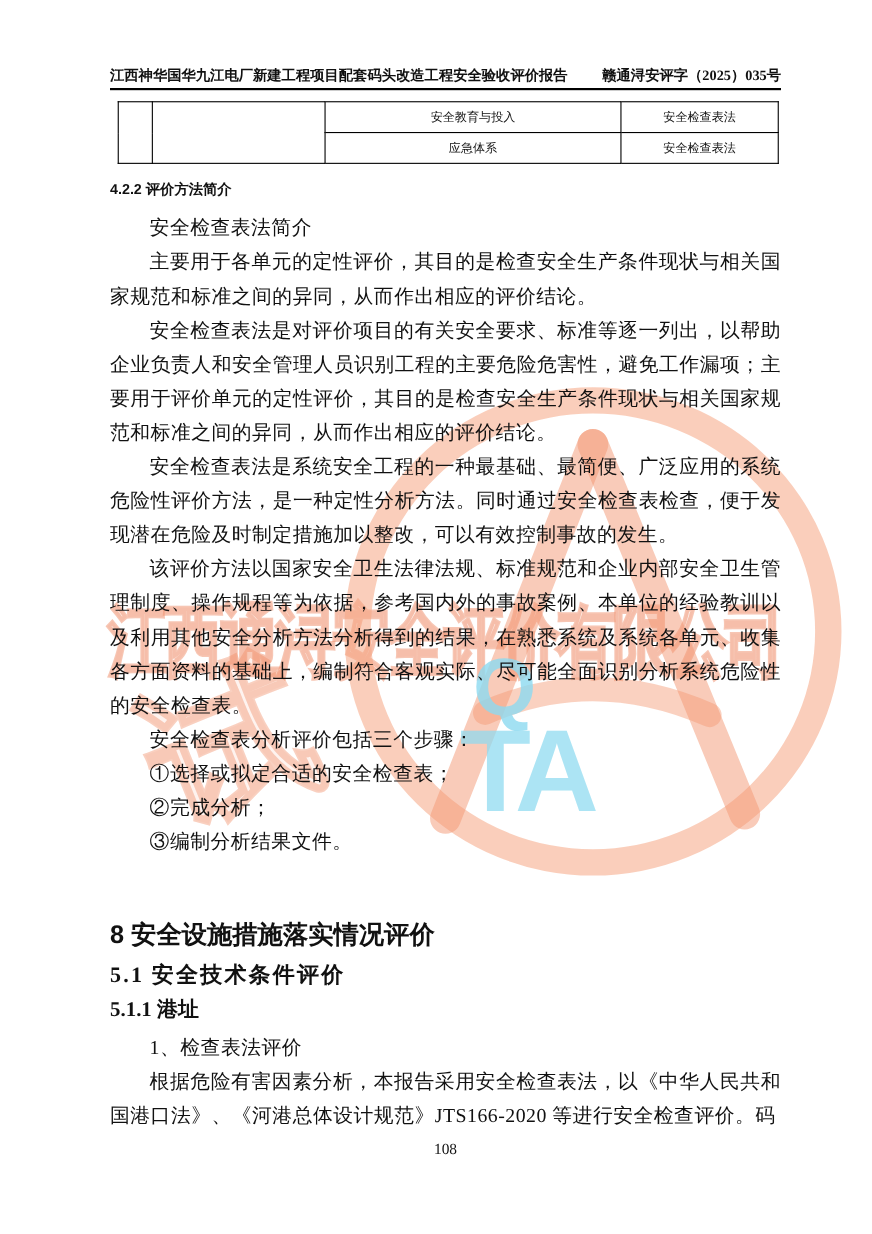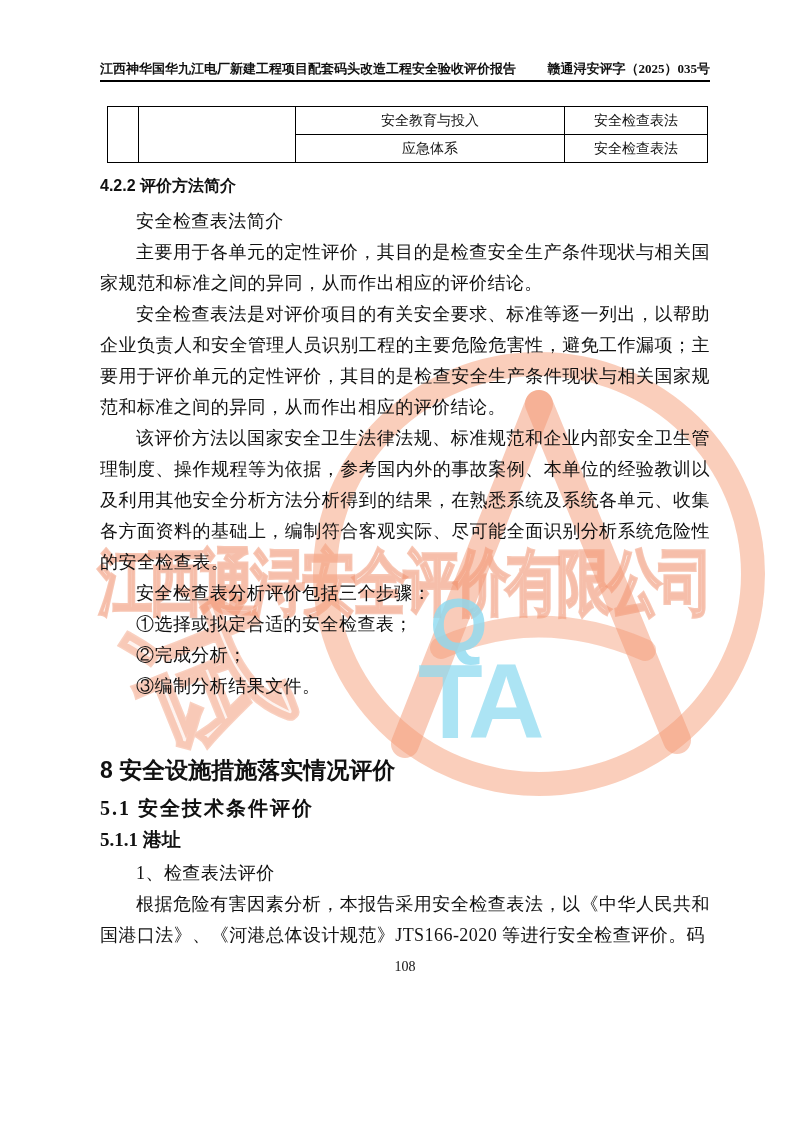--- a/index.html
+++ b/index.html
@@ -51,30 +51,30 @@
   .content{position:relative;z-index:1;padding:60px 83px 0 100px;}
   .hdr{
     display:flex;justify-content:space-between;align-items:flex-end;
     border-bottom:2px solid #000;padding-bottom:3px;
     font-weight:bold;font-size:13px;line-height:17px;
     font-family:"Liberation Serif","DejaVu Serif",serif;
     text-align:right;
   }
   .hdr .docno{white-space:nowrap;}
   table.units{
-    border-collapse:collapse;margin:24px 0 0 7px;table-layout:fixed;
-    font-size:14px;
+    border-collapse:collapse;margin:10px 0 0 7px;table-layout:fixed;
+    font-size:11px;
   }
   table.units td{
     border:1px solid #000;height:27px;text-align:center;vertical-align:middle;
     padding:0;overflow:hidden;
   }
   .w1{width:30px}.w2{width:156px}.w3{width:268px}.w4{width:142px}
   h3.s422{
-    margin:10px 0 7px 0;font-size:16px;line-height:26px;font-weight:bold;
+    margin:10px 0 7px 0;font-size:13px;line-height:26px;font-weight:bold;
     font-family:"Liberation Sans","DejaVu Sans",sans-serif;
   }
   p.body{
     margin:0;font-size:18px;line-height:31px;letter-spacing:0.45px;
     text-align:justify;text-indent:2em;
   }
   h1.s5{
     margin:52px 0 0 0;font-size:23px;line-height:32px;font-weight:bold;
     font-family:"Liberation Sans","DejaVu Sans",sans-serif;
   }
@@ -129,20 +129,21 @@
         <td class="w4">安全检查表法</td>
       </tr>
     </tbody>
       </table>
 
     <h3 class="s422">4.2.2 评价方法简介</h3>
 
     <p class="body">安全检查表法简介</p>
     <p class="body">主要用于各单元的定性评价，其目的是检查安全生产条件现状与相关国家规范和标准之间的异同，从而作出相应的评价结论。</p>
     <p class="body">安全检查表法是对评价项目的有关安全要求、标准等逐一列出，以帮助企业负责人和安全管理人员识别工程的主要危险危害性，避免工作漏项；主要用于评价单元的定性评价，其目的是检查安全生产条件现状与相关国家规范和标准之间的异同，从而作出相应的评价结论。</p>
+    <p class="body">安全检查表法是系统安全工程的一种最基础、最简便、广泛应用的系统危险性评价方法，是一种定性分析方法。同时通过安全检查表检查，便于发现潜在危险及时制定措施加以整改，可以有效控制事故的发生。</p>
     <p class="body">该评价方法以国家安全卫生法律法规、标准规范和企业内部安全卫生管理制度、操作规程等为依据，参考国内外的事故案例、本单位的经验教训以及利用其他安全分析方法分析得到的结果，在熟悉系统及系统各单元、收集各方面资料的基础上，编制符合客观实际、尽可能全面识别分析系统危险性的安全检查表。</p>
     <p class="body">安全检查表分析评价包括三个步骤：</p>
     <p class="body">①选择或拟定合适的安全检查表；</p>
     <p class="body">②完成分析；</p>
     <p class="body">③编制分析结果文件。</p>
 
     <h1 class="s5">8 安全设施措施落实情况评价</h1>
     <h2 class="s51">5.1 安全技术条件评价</h2>
     <h4 class="s511">5.1.1 港址</h4>
 

